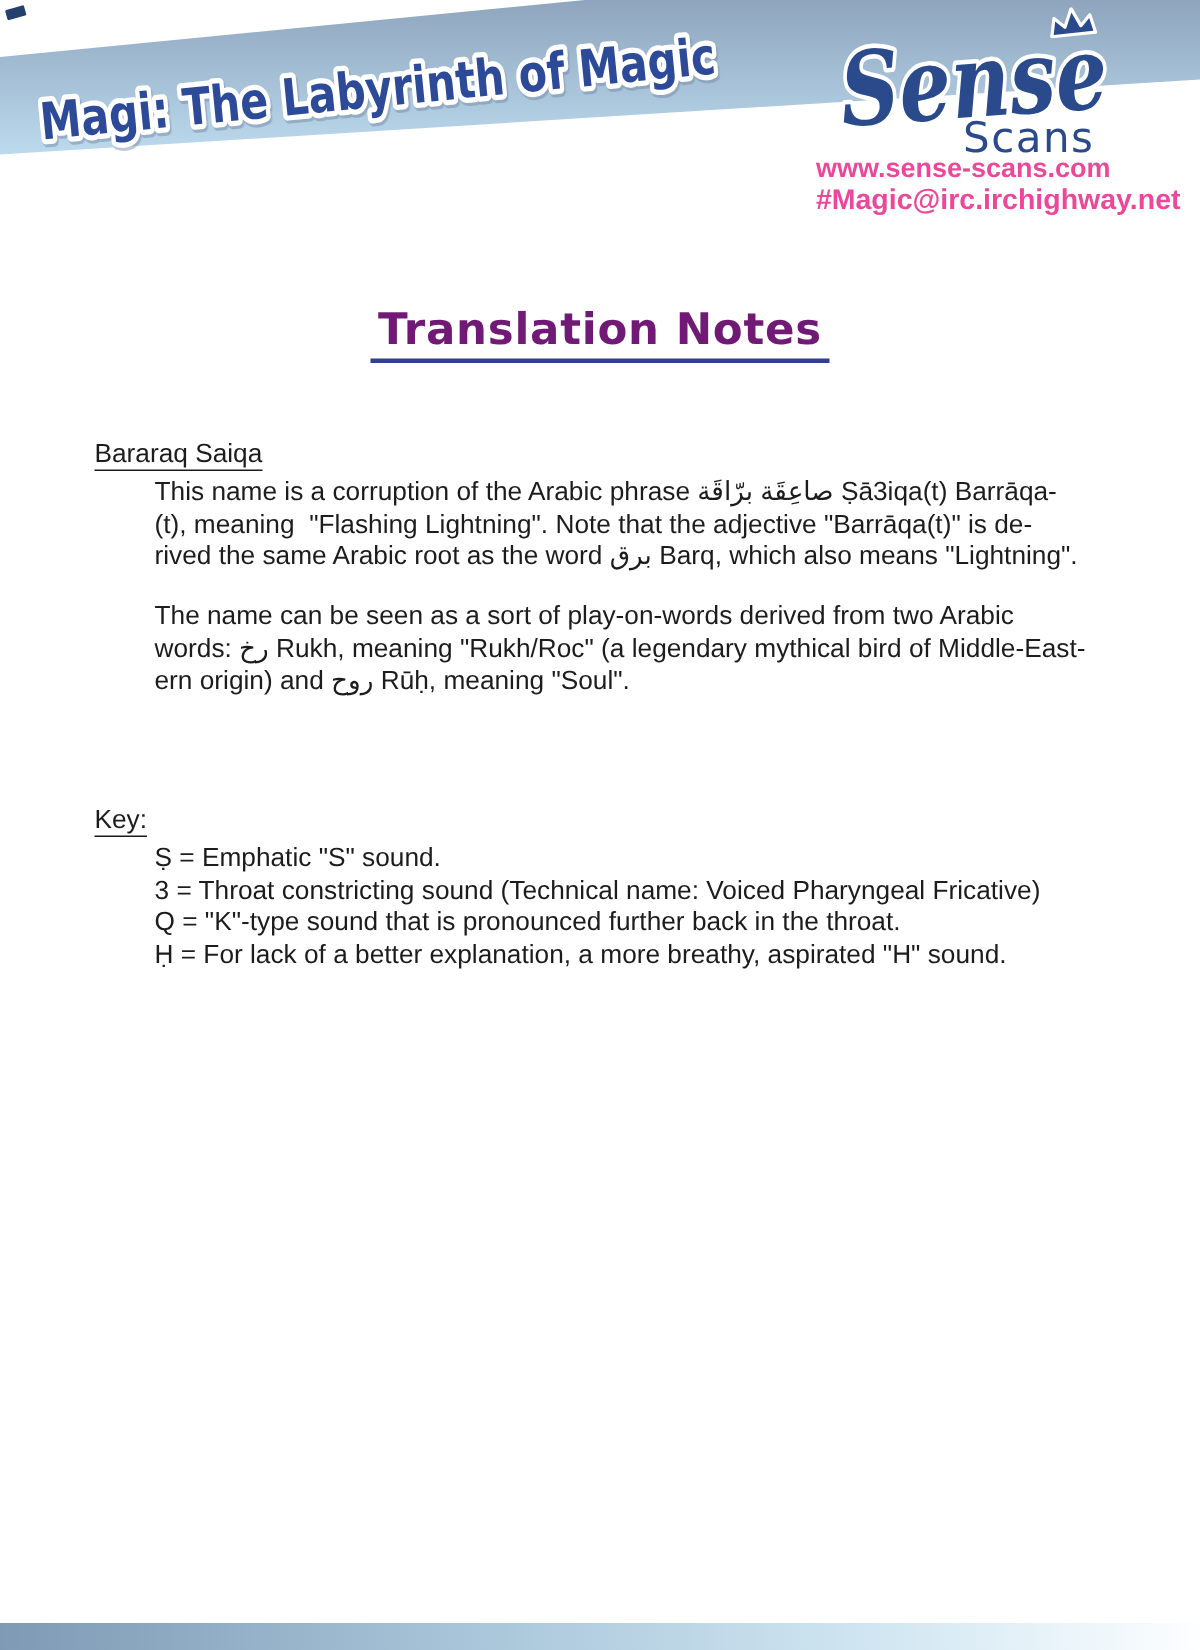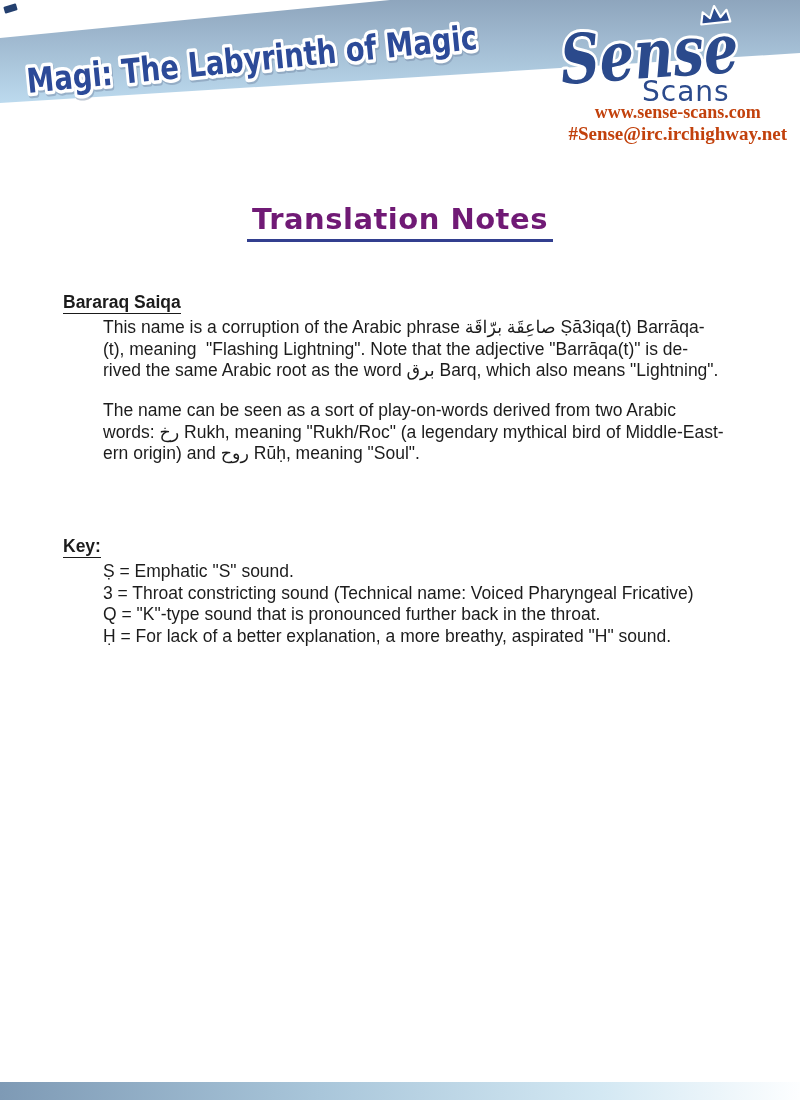--- a/index.html
+++ b/index.html
@@ -19,36 +19,36 @@
   }
   
   .sense-svg{position:absolute;left:550px;top:6px;z-index:4;}
   .crown-svg{position:absolute;left:699px;top:5px;z-index:5;transform:rotate(-6deg);}
   .scans-word{
     position:absolute;left:642px;top:75px;z-index:4;
     font-size:28px;letter-spacing:1px;color:#2b4a8c;
     font-family:"DejaVu Sans",sans-serif;
   }
   .logo-lines{
-    position:absolute;right:13px;top:102px;z-index:4;text-align:center;
-    font-family:Liberation Serif, serif;font-weight:bold;color:#c2410c;
+    position:absolute;right:13px;top:102px;z-index:4;text-align:left;
+    font-family:Liberation Sans, sans-serif;font-weight:bold;color:#ec4899;
   }
   .logo-lines .web{font-size:18px;line-height:21px;}
   .logo-lines .irc{font-size:19px;line-height:22px;}
   
   .page-heading-wrap{position:absolute;left:0;right:0;top:202px;text-align:center;z-index:2;}
   .page-heading{
     display:inline-block;color:#701a75;font-weight:bold;font-size:29px;
     letter-spacing:0.5px;border-bottom:3px solid #323f8f;
     padding:0 5px 3px 5px;font-family:"DejaVu Sans",sans-serif;
   }
   
   .section{position:absolute;left:63px;width:705px;color:#1c1c1c;}
   .section-heading{
-    display:inline-block;font-weight:bold;font-size:17.5px;line-height:20px;
+    display:inline-block;font-weight:normal;font-size:17.5px;line-height:20px;
     border-bottom:1.5px solid #1a1a1a;padding-bottom:1px;margin-bottom:3px;
   }
   .section-body{
     font-size:17.5px;line-height:21.5px;white-space:pre-wrap;margin-left:40px;
   }
   .sec-1{top:292px;}
   .sec-2{top:400px;}
   .sec-3{top:536px;}
   
   .footer-bar{
@@ -80,21 +80,21 @@
 </svg>
 
 <svg class="crown-svg" width="32" height="20" viewBox="0 0 24 14">
   <polygon points="1,13 3,4 8,9 12,0 16,9 21,4 23,13" fill="#2b4a8c" stroke="#ffffff" stroke-width="1.6" stroke-linejoin="round"></polygon>
 </svg>
 
 <div class="scans-word">Scans</div>
 
 <div class="logo-lines">
   <div class="web">www.sense-scans.com</div>
-  <div class="irc">#Sense@irc.irchighway.net</div>
+  <div class="irc">#Magic@irc.irchighway.net</div>
 </div>
 
 <div class="page-heading-wrap">
   <span class="page-heading">Translation Notes</span>
 </div>
 
 <div class="section sec-1">
   <div><span class="section-heading">Bararaq Saiqa</span></div>
   <div class="section-body">This name is a corruption of the Arabic phrase صاعِقَة برّاقَة Ṣā3iqa(t) Barrāqa-
 (t), meaning  "Flashing Lightning". Note that the adjective "Barrāqa(t)" is de-

